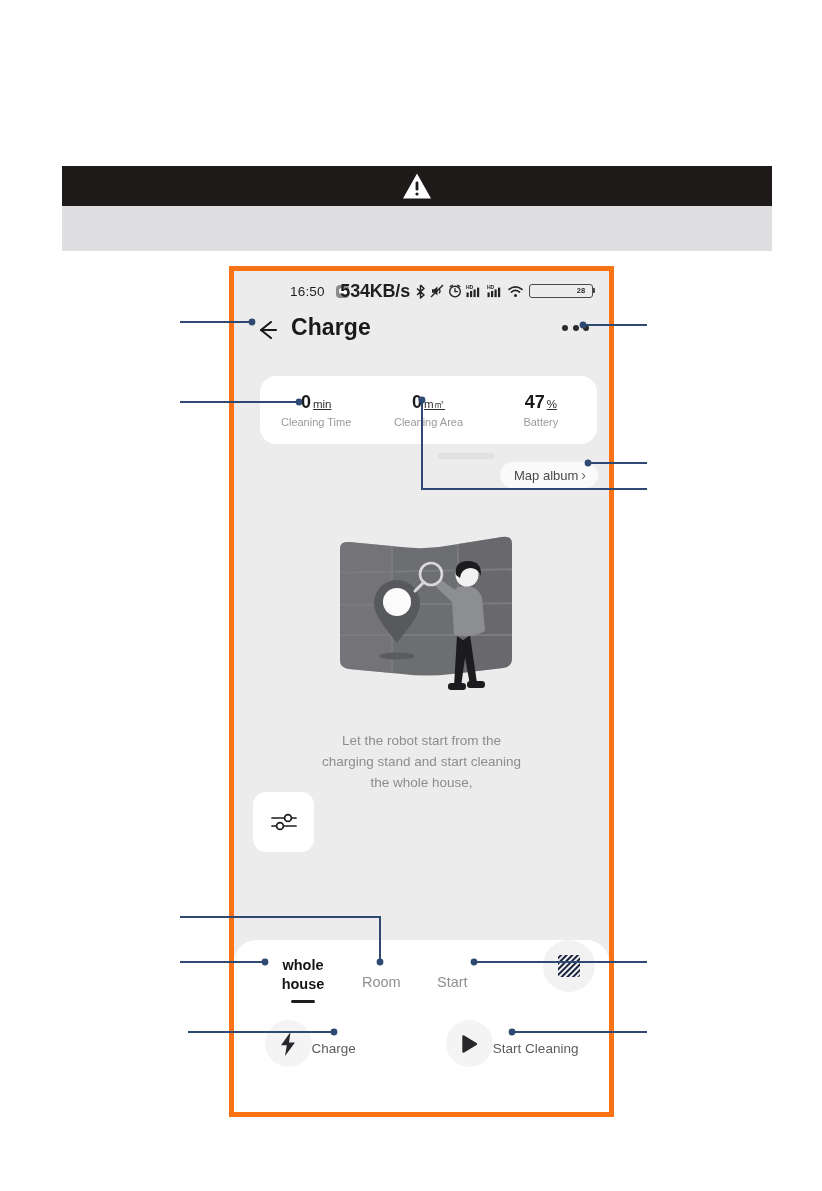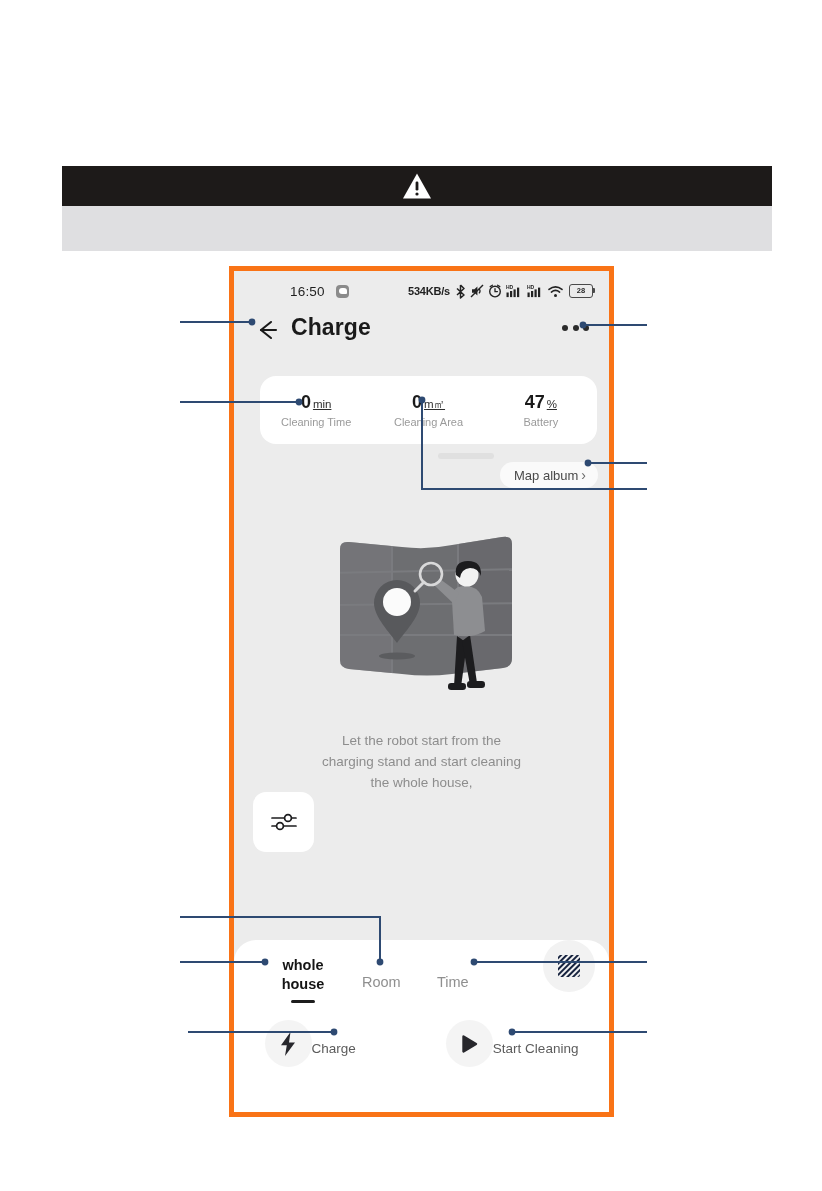--- a/index.html
+++ b/index.html
@@ -88,36 +88,37 @@
     background: #ffffff;
   }
   .sb-right {
     position: absolute;
     right: 16px;
     display: flex;
     align-items: center;
     gap: 4px;
   }
   .sb-net {
-    font-size: 11px;
+    font-size: 18px;
     color: #1f1f1f;
     font-weight: 600;
     letter-spacing: -.2px;
     margin-right: 1px;
   }
   .sb-ico { display: block; }
   .sb-batt {
     width: 22px; height: 12px;
     border: 1.3px solid #4a4a4a;
     border-radius: 3px;
     position: relative;
     display: flex;
     align-items: center;
     justify-content: center;
     margin-left: 2px;
+    padding-left: 40px;
   }
   .sb-batt::after {
     content: "";
     position: absolute;
     right: -3.4px; top: 3px;
     width: 2px; height: 5px;
     background: #4a4a4a;
     border-radius: 0 1px 1px 0;
   }
   .sb-batt span {
@@ -533,21 +534,21 @@
   </div>
 
   <div class="bottom-sheet">
     <div class="tabs">
       <div class="tab active tab-whole">
         <div>whole</div>
         <div>house</div>
         <span class="tab-underline"></span>
       </div>
       <div class="tab tab-room">Room</div>
-      <div class="tab tab-zone">Time</div>
+      <div class="tab tab-zone">Start</div>
 
       <div class="nogo-wrap">
         <svg width="26" height="26" viewBox="0 0 26 26">
           <defs>
             <pattern id="hatch" width="4" height="4" patternUnits="userSpaceOnUse" patternTransform="rotate(45)">
               <rect width="2" height="4" fill="#17233f"></rect>
             </pattern>
             <clipPath id="sq">
                 <rect x="2" y="2" width="22" height="22" rx="2"></rect>
               </clipPath>

